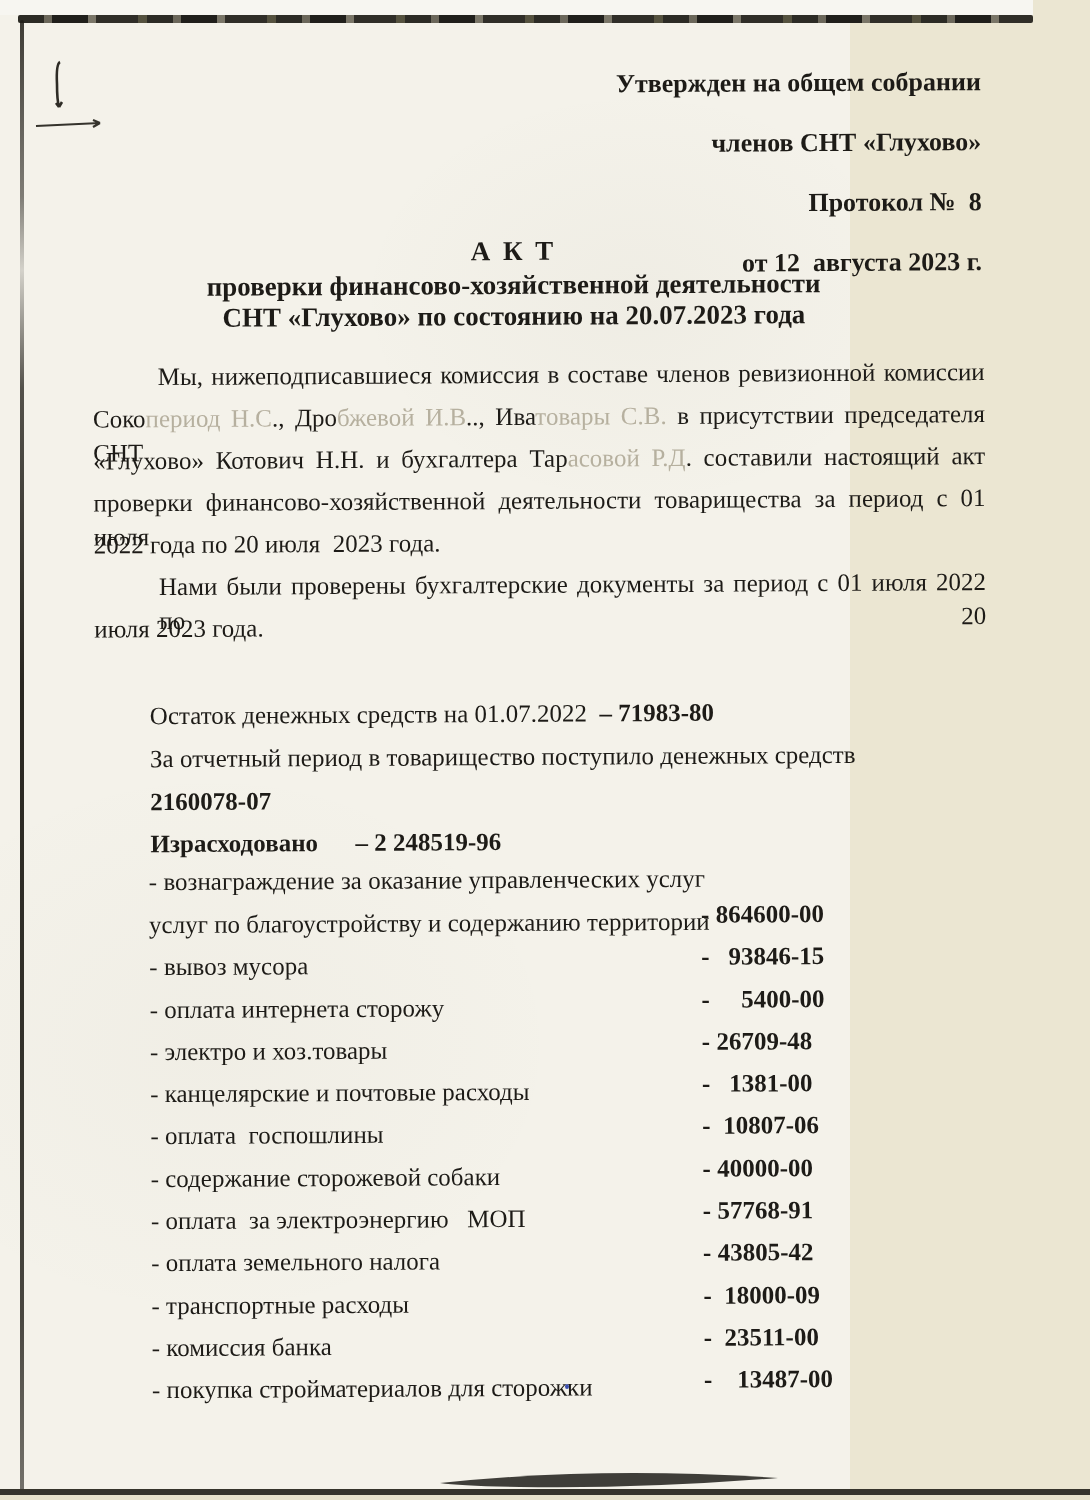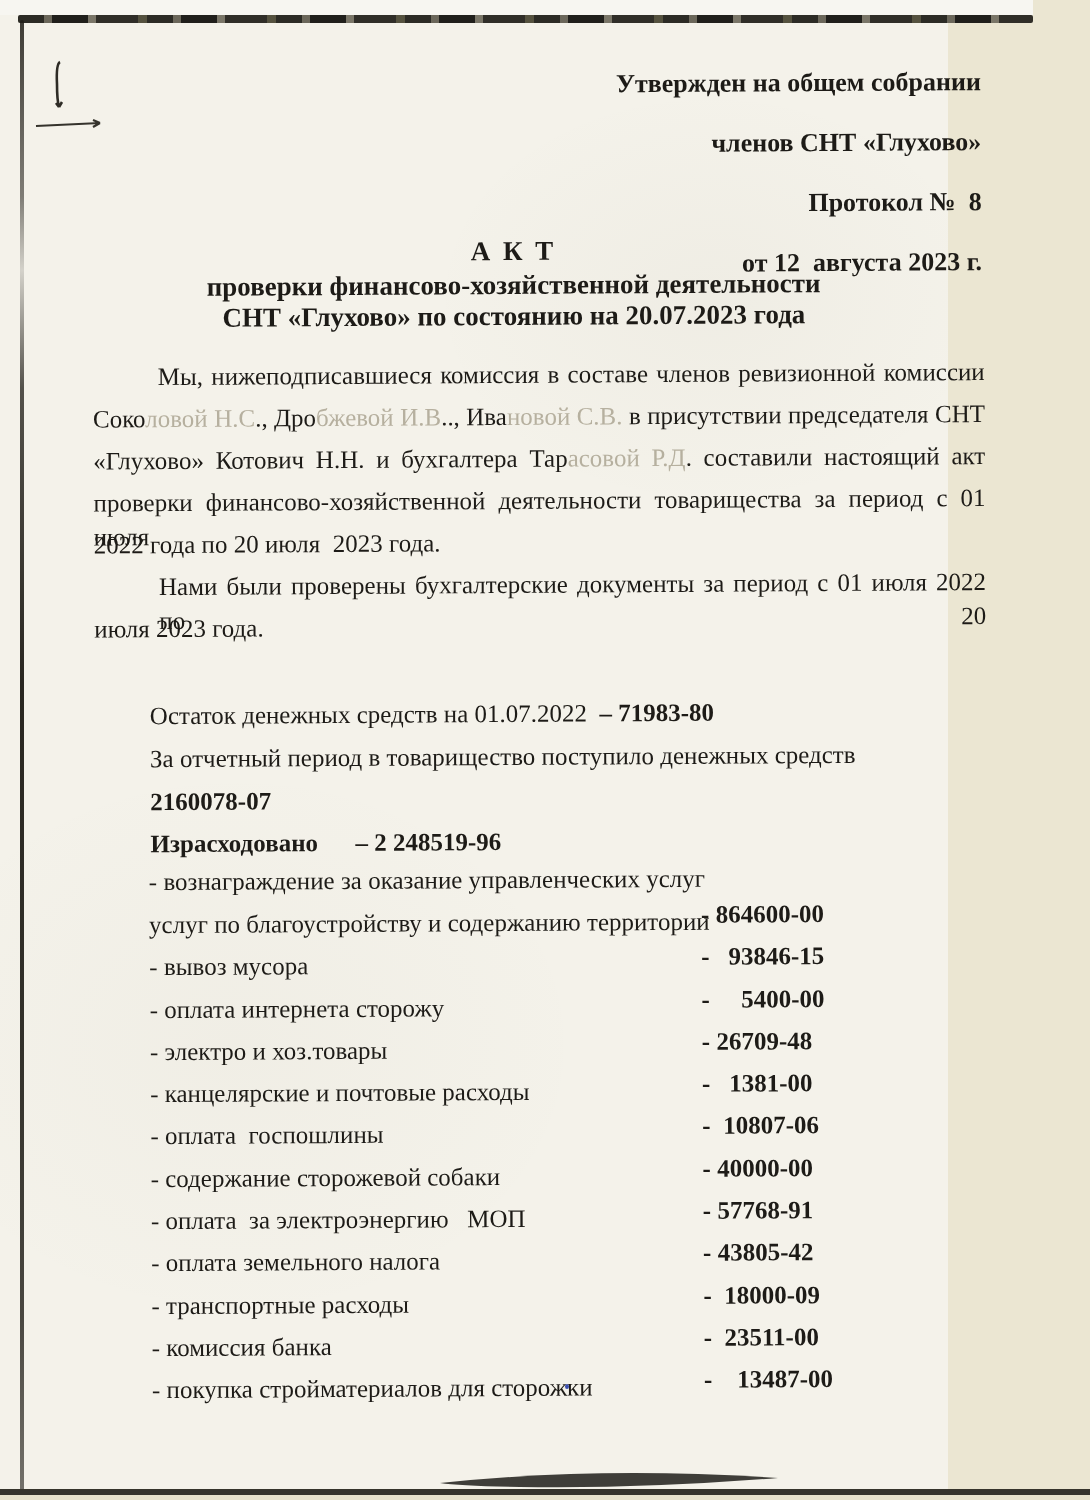--- a/index.html
+++ b/index.html
@@ -3,21 +3,21 @@
 <meta charset="utf-8">
 <style>
   html,body{margin:0;padding:0;}
   body{
     width:1090px;height:1500px;position:relative;overflow:hidden;
     background:#ebe6d2;
     font-family:"Liberation Serif","DejaVu Serif",serif;
     color:#1d1b17;
   }
   .paper{
-    position:absolute;left:0;top:0;width:948px;height:1492px;
+    position:absolute;left:0;top:0;width:850px;height:1492px;
     background:
       radial-gradient(ellipse 400px 300px at 75% 20%, rgba(120,110,80,0.04), rgba(0,0,0,0) 70%),
       radial-gradient(ellipse 500px 400px at 25% 70%, rgba(120,110,80,0.03), rgba(0,0,0,0) 70%),
       #f4f2ea;
   }
   .top-strip{position:absolute;left:0;top:0;width:1033px;height:15px;background:#f7f6f1;}
   .top-edge{
     position:absolute;left:18px;top:15px;width:1015px;height:8px;
     background:repeating-linear-gradient(90deg,
       #2c2b25 0 26px, #6b675a 26px 34px, #201f1b 34px 70px,
@@ -68,21 +68,21 @@
       <span>членов СНТ «Глухово»</span><br>
       <span>Протокол №  8</span><br>
       <span>от 12  августа 2023 г.</span>
     </div>
 
     <div class="title-line" style="top:236px;letter-spacing:3px;">А К Т</div>
     <div class="title-line" style="top:270px;">проверки финансово-хозяйственной деятельности</div>
     <div class="title-line" style="top:301px;">СНТ «Глухово» по состоянию на 20.07.2023 года</div>
 
     <div class="jline indent" style="top:358px;">Мы, нижеподписавшиеся комиссия в составе членов ревизионной комиссии</div>
-    <div class="jline" style="top:400px;"><span>Соко</span><span class="faded">ловой Н.С</span><span>., Дро</span><span class="faded">бжевой И.В</span><span>.., Ива</span><span class="faded">новой С.В.</span><span> в присутствии председателя СНТ</span></div>
+    <div class="jline" style="top:400px;"><span>Соко</span><span class="faded">период Н.С</span><span>., Дро</span><span class="faded">бжевой И.В</span><span>.., Ива</span><span class="faded">товары С.В.</span><span> в присутствии председателя СНТ</span></div>
     <div class="jline" style="top:442px;"><span>«Глухово» Котович Н.Н. и бухгалтера Тар</span><span class="faded">асовой Р.Д</span><span>. составили настоящий акт</span></div>
     <div class="jline" style="top:484px;">проверки финансово-хозяйственной деятельности товарищества за период с 01 июля</div>
     <div class="plain" style="top:526px;">2022 года по 20 июля  2023 года.</div>
 
     <div class="jline indent" style="top:568px;">Нами были проверены бухгалтерские  документы за период с 01 июля 2022 по 20</div>
     <div class="plain" style="top:610px;">июля 2023 года.</div>
 
     <div class="money" style="top:697px;"><span>Остаток денежных средств на 01.07.2022  </span><span class="bold">– 71983-80</span></div>
     <div class="money" style="top:740px;">За отчетный период в товарищество поступило денежных средств</div>
     <div class="money bold" style="top:783px;text-align:right;">2160078-07</div>

